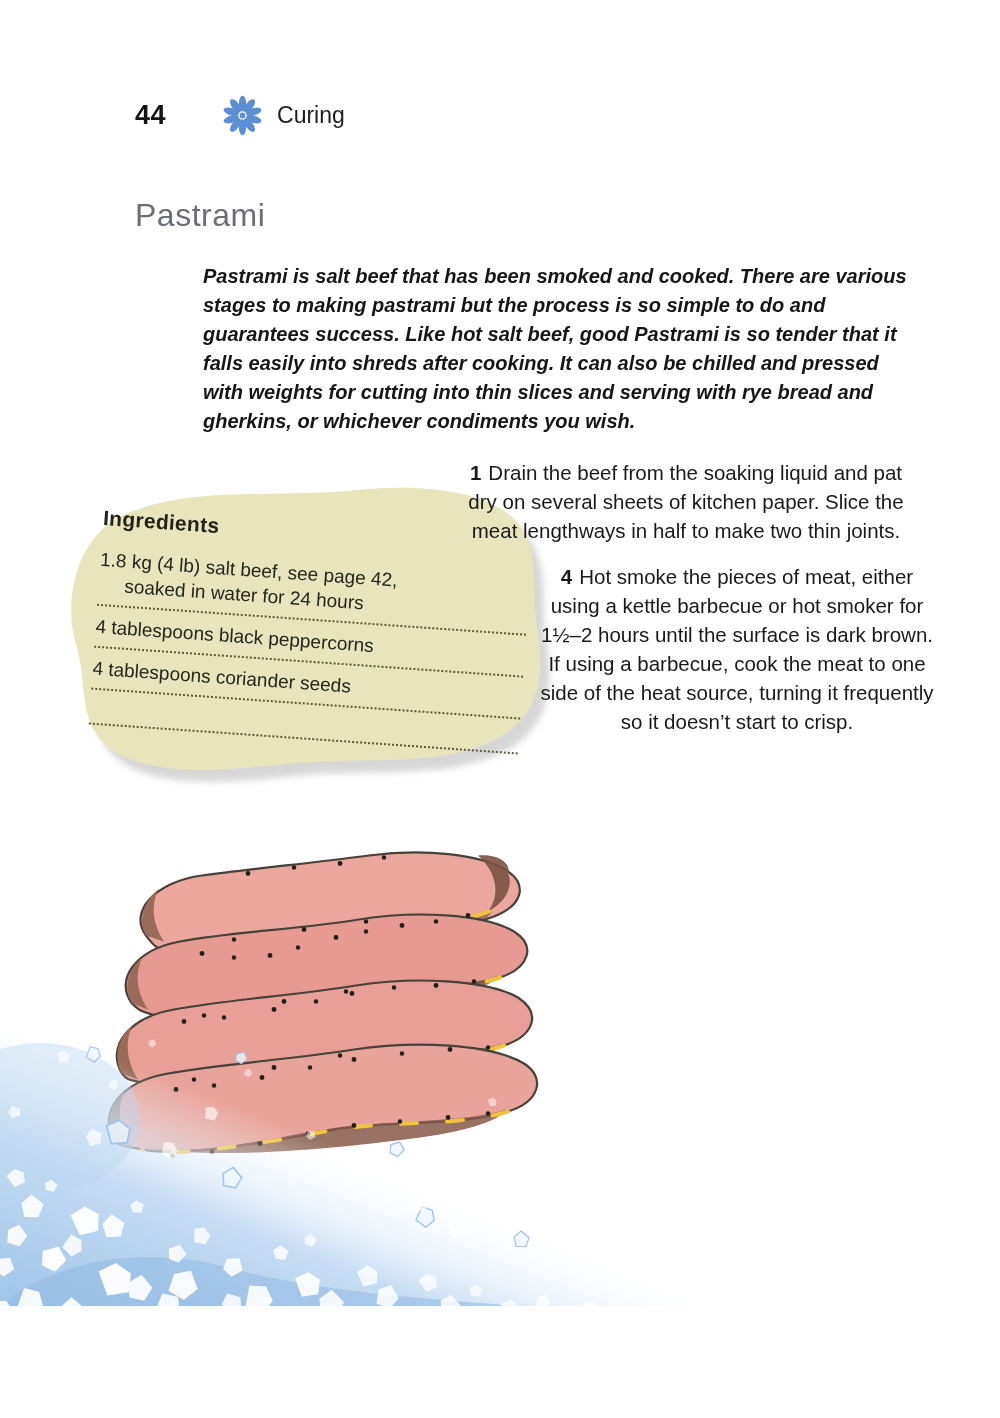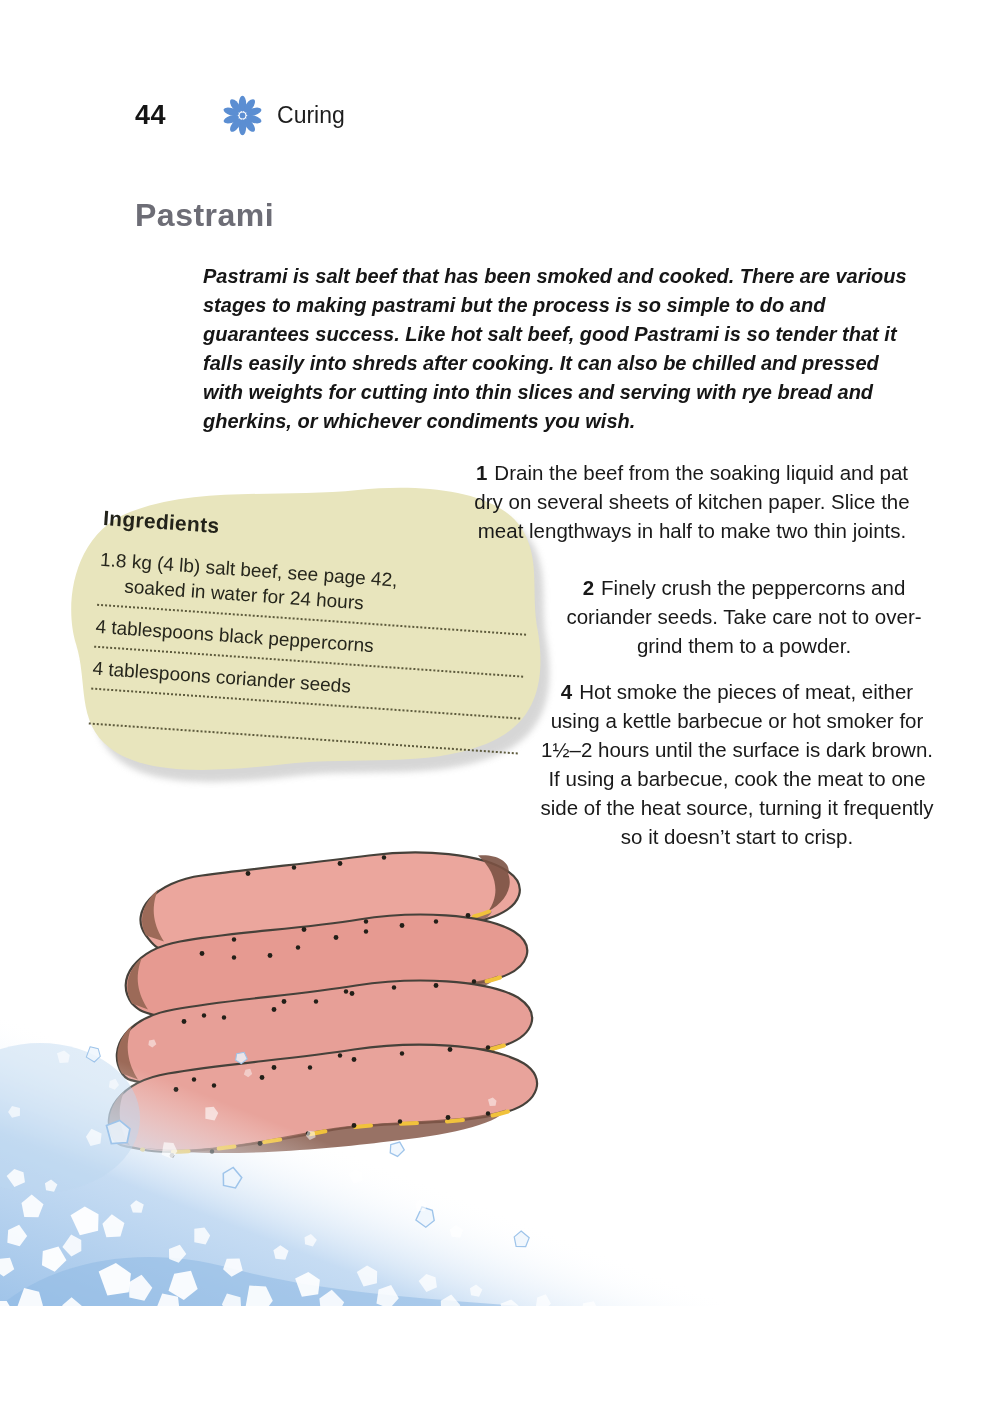--- a/index.html
+++ b/index.html
@@ -7,40 +7,40 @@
     position:relative;width:1000px;height:1306px;background:#ffffff;
     font-family:"Liberation Sans",sans-serif;color:#1b1b1b;overflow:hidden;
   }
   
   .header{position:absolute;left:135px;top:94px;display:flex;align-items:center;}
   .page-num{font-size:27px;font-weight:bold;color:#141414;letter-spacing:.5px;}
   .daisy{width:43px;height:43px;margin-left:55px;}
   .section-title{font-size:23px;color:#1e1e1e;margin-left:13px;}
   
   .recipe-title{position:absolute;left:135px;top:197px;margin:0;
-    font-size:32px;font-weight:bold;color:#6d6d76;letter-spacing:.5px;}
+    font-size:32px;font-weight:normal;color:#6d6d76;letter-spacing:.5px;}
   
   .intro{position:absolute;left:203px;top:262px;width:714px;margin:0;
     font-size:20px;line-height:29px;font-style:italic;color:#161616;font-weight:bold;}
   
   .blob{position:absolute;left:58px;top:474px;width:500px;height:318px;}
   .blob svg.blob-bg{position:absolute;inset:0;}
   .blob-inner{position:absolute;left:46px;top:32px;width:430px;
     transform:rotate(4deg);transform-origin:0 0;}
   .ing-heading{margin:0 0 16px;font-size:21px;font-weight:bold;color:#23231a;letter-spacing:.3px;}
   .ing-list{list-style:none;margin:0;padding:0;font-size:19px;line-height:25px;color:#26261c;}
   .ing-list li{padding:1px 0 7px 26px;text-indent:-26px;margin-bottom:7px;
     border-bottom:2px dotted #5d5a3c;white-space:pre-line;}
   .ing-list li.rule-only{height:18px;}
   
   .steps{position:absolute;left:452px;top:458px;width:498px;
     font-size:20.5px;line-height:29px;color:#191919;}
   .step{margin:0;text-align:center;}
   .step .n{font-weight:bold;margin-right:7px;}
-  .s1{width:448px;margin-left:16px;}
+  .s1{width:448px;margin-left:10px;}
   .s2{width:392px;margin-left:96px;margin-top:28px;}
   .s3{width:400px;margin-left:66px;margin-top:28px;}
   .s4{width:406px;margin-left:82px;margin-top:17px;}
   
   .meat{position:absolute;left:84px;top:832px;width:468px;height:338px;}
   .wash{position:absolute;left:0;bottom:0;width:1000px;height:298px;}
 </style>
 </head>
 <body>
 
@@ -107,21 +107,20 @@
 soaked in water for 24 hours</li>
         <li>4 tablespoons black peppercorns</li>
         <li>4 tablespoons coriander seeds</li>
         <li class="rule-only"></li>
       </ul>
     </div>
   </div>
 
   <div class="steps">
     <p class="step s1"><b class="n">1</b><span>Drain the beef from the soaking liquid and pat dry on several sheets of kitchen paper. Slice the meat lengthways in half to make two thin joints.</span></p>
-    <p class="step s2"><b class="n">2</b><span>Finely crush the peppercorns and coriander seeds. Take care not to over-grind them to a powder.</span></p>
     <p class="step s4"><b class="n">4</b><span>Hot smoke the pieces of meat, either using a kettle barbecue or hot smoker for 1½–2 hours until the surface is dark brown. If using a barbecue, cook the meat to one side of the heat source, turning it frequently so it doesn’t start to crisp.</span></p>
   </div>
 
   <svg class="meat" viewBox="0 0 468 335">
     <g stroke="#46413a" stroke-width="2.2" stroke-linejoin="round">
 
       <path fill="#eba69d" d="M62,102 C44,78 72,48 118,42 C168,35 225,30 285,22 C338,15 398,20 424,38 C444,52 438,72 410,83 C365,100 305,92 252,104 C198,116 120,128 88,120 C72,116 68,110 62,102 Z"></path>
       <path fill="#8d665a" opacity="0.85" stroke="none" d="M88,118 C140,126 200,110 255,100 C310,90 372,92 408,78 C400,94 350,102 298,108 C238,116 140,130 88,118 Z"></path>
       <path fill="#9c6a58" stroke="none" d="M62,102 C54,88 58,70 74,56 C66,76 70,92 80,108 Z"></path>
       <path fill="#7b5244" opacity="0.9" stroke="none" d="M394,22 C414,20 428,30 424,40 C430,54 420,70 404,78 C416,62 414,40 394,22 Z"></path>

